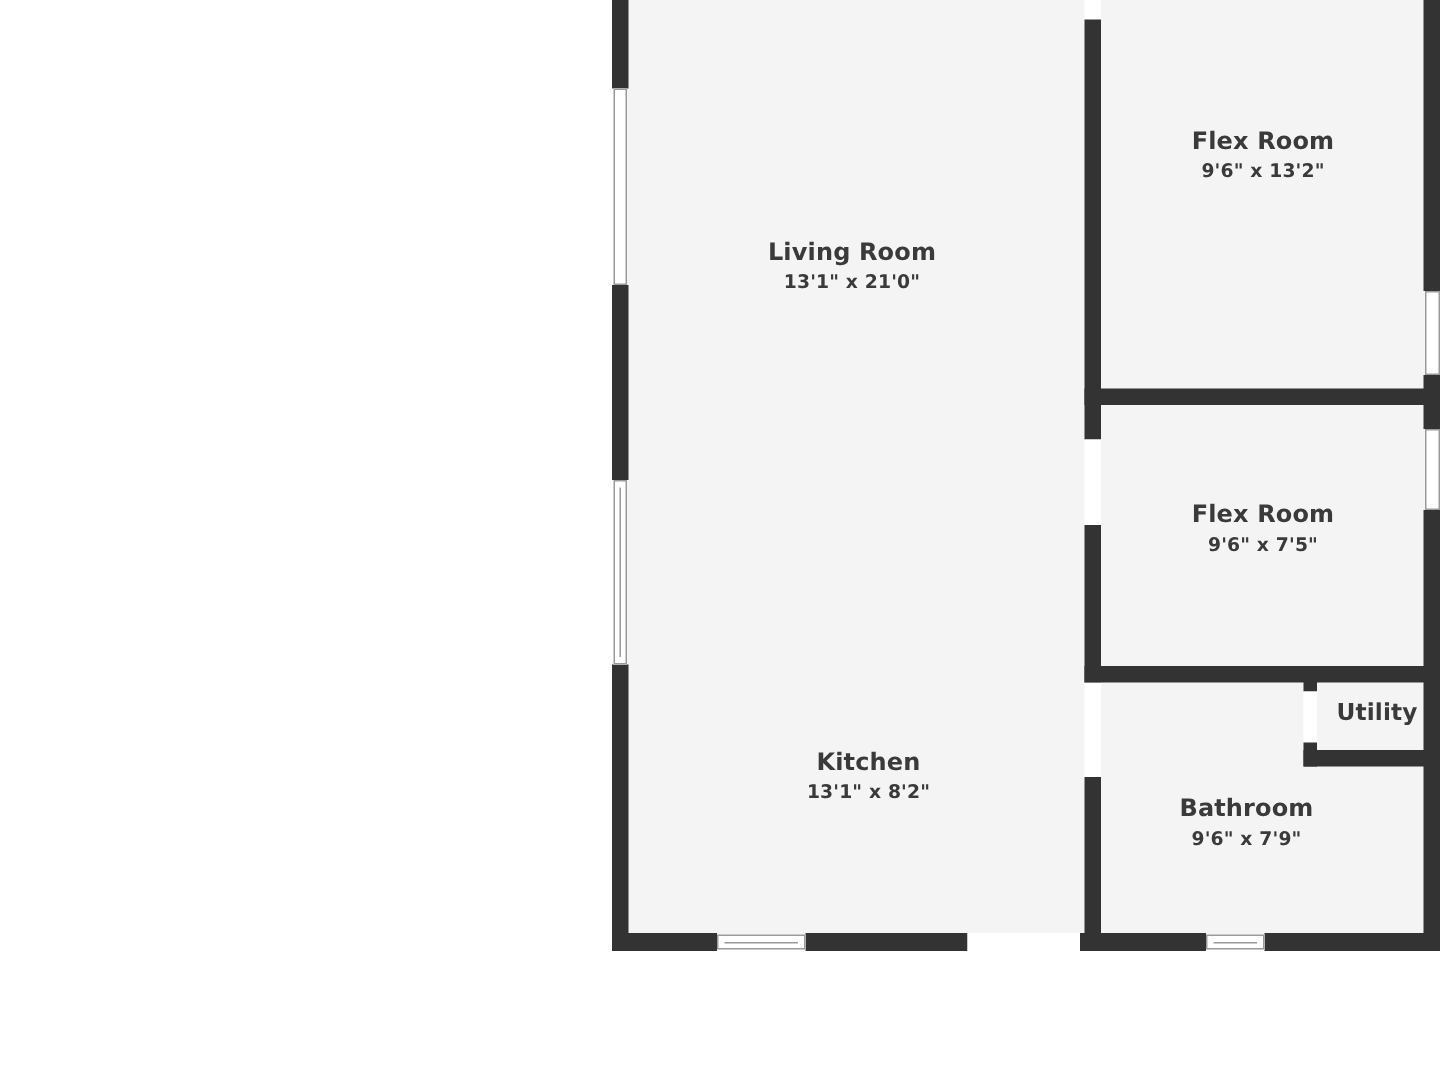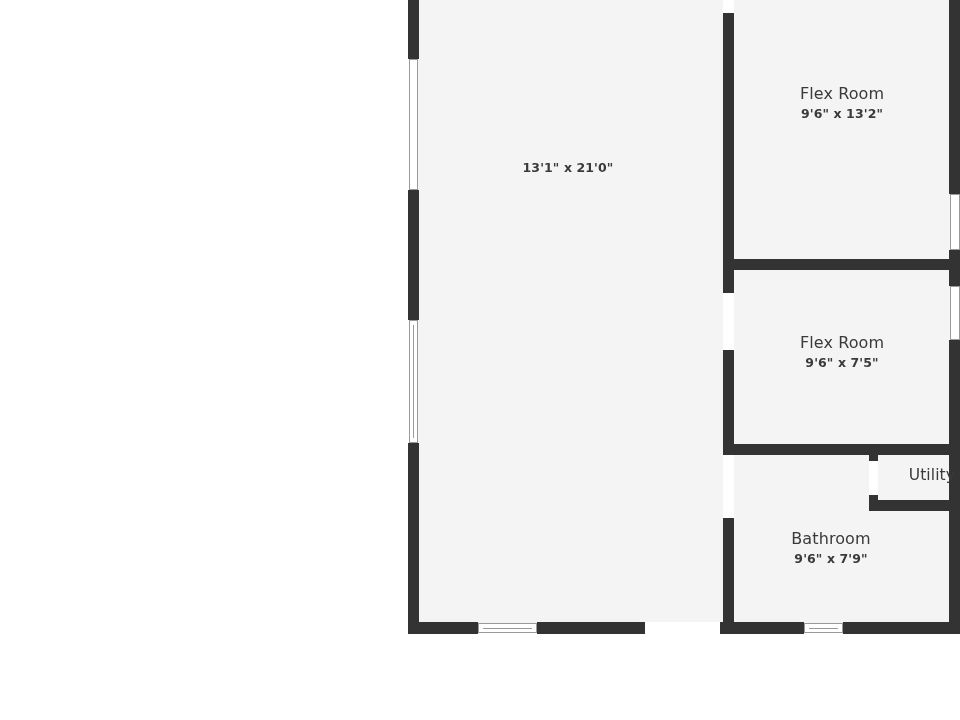--- a/index.html
+++ b/index.html
@@ -99,33 +99,32 @@
     position: absolute;
     text-align: center;
     color: #3a3a3a;
     line-height: 1.25;
     white-space: nowrap;
     user-select: none;
   }
   .room-label .rl-name {
     display: block;
     font-size: 16px;
-    font-weight: 400;
+    font-weight: 700;
     letter-spacing: 0.1px;
   }
   .room-label .rl-dims {
     display: block;
     font-size: 12.5px;
     font-weight: 700;
     margin-top: 2px;
     letter-spacing: 0.1px;
   }
   .room-label.name-only .rl-name {
     font-size: 15.5px;
-    text-align: right;
   }
 
   
   #to-home-bar {
     position: absolute;
     left: 0;
     top: 645px;
     width: 960px;
     height: 75px;
     background: #ffffff;
@@ -188,23 +187,28 @@
 
     <div class="wall" style="left:723px; top:444px; width:237px; height:11px;"></div>
 
     <div class="wall" style="left:869px; top:450px; width:9px; height:11px;"></div>
     <div class="opening" style="left:869px; top:461px; width:9px; height:34px;"></div>
     <div class="wall" style="left:869px; top:495px; width:9px; height:16px;"></div>
 
     <div class="wall" style="left:869px; top:500px; width:91px; height:11px;"></div>
 
     <div class="room-label" style="left:468px; top:158px; width:200px;">
+      <span class="rl-name">Living Room</span>
       <span class="rl-dims">13'1" x 21'0"</span>
     </div>
 
+    <div class="room-label" style="left:479px; top:498px; width:200px;">
+      <span class="rl-name">Kitchen</span>
+      <span class="rl-dims">13'1" x 8'2"</span>
+    </div>
 
     <div class="room-label" style="left:742px; top:84px; width:200px;">
       <span class="rl-name">Flex Room</span>
       <span class="rl-dims">9'6" x 13'2"</span>
     </div>
 
     <div class="room-label" style="left:742px; top:333px; width:200px;">
       <span class="rl-name">Flex Room</span>
       <span class="rl-dims">9'6" x 7'5"</span>
     </div>

